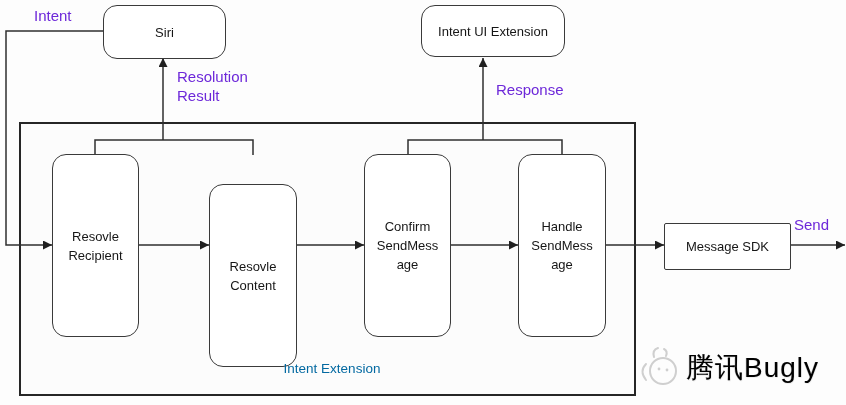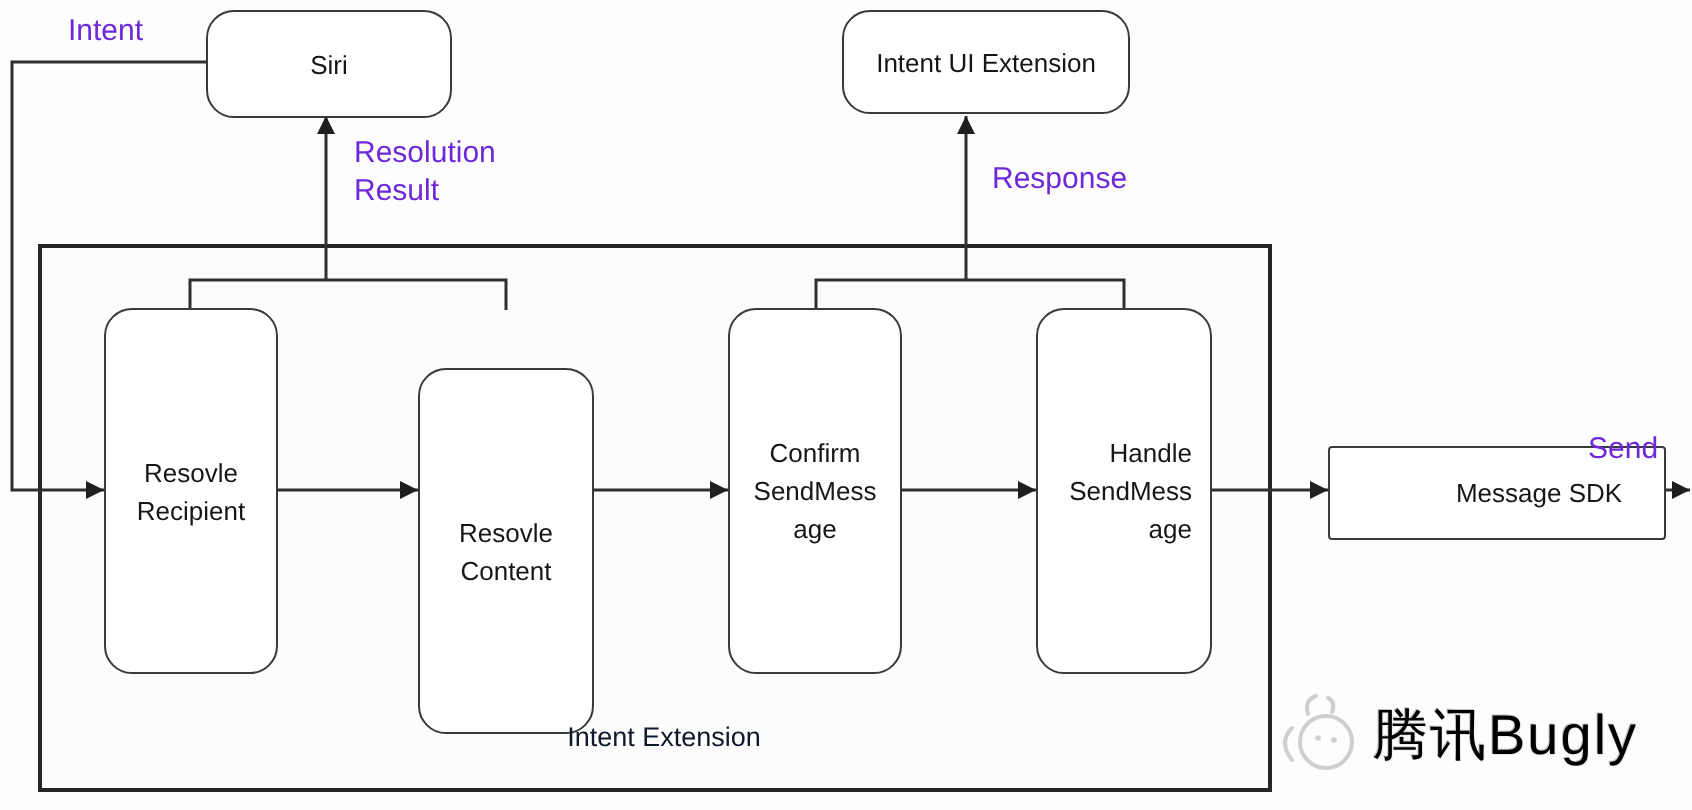--- a/index.html
+++ b/index.html
@@ -39,40 +39,40 @@
     line-height: 19px;
     color: #161616;
   }
   .rounded { border-radius: 14px; }
   .node-siri            { left: 103px; top: 5px;  width: 121px; height: 52px; }
   .node-intent-ui       { left: 421px; top: 5px;  width: 144px; height: 52px; padding: 0 10px; box-sizing: border-box; }
   .tallbox              { top: 154px; height: 183px; padding: 0 9px; box-sizing: border-box; overflow-wrap: break-word; word-break: break-word; }
   .node-resolve-recipient { left: 52px;  width: 87px; }
   .node-resolve-content   { left: 209px; width: 88px; margin-top: 30px; }
   .node-confirm-send      { left: 364px; width: 87px; }
-  .node-handle-send       { left: 518px; width: 88px; text-align: right; }
-  .node-message-sdk     { left: 664px; top: 223px; width: 125px; height: 45px; border-radius: 2px; padding-left: 42px; }
+  .node-handle-send       { left: 518px; width: 88px; }
+  .node-message-sdk     { left: 664px; top: 223px; width: 125px; height: 45px; border-radius: 2px; }
   .edge-label {
     position: absolute;
     z-index: 4;
     font-size: 15px;
     line-height: 19px;
     color: #6d28d9;
   }
   .lbl-intent            { left: 34px;  top: 6px;   width: 56px; }
   .lbl-resolution-result { left: 177px; top: 67px;  width: 102px; }
   .lbl-response          { left: 496px; top: 80px;  width: 78px; }
   .lbl-send              { left: 794px; top: 215px; width: 46px; }
   .lbl-container {
     position: absolute;
     z-index: 4;
     left: 252px; top: 361px; width: 160px;
     text-align: center;
     font-size: 13.5px;
-    color: #0f172a;
+    color: #0369a1;
   }
   .watermark {
     position: absolute;
     z-index: 5;
     left: 636px; top: 340px;
     width: 210px; height: 56px;
     display: flex;
     align-items: center;
   }
   .watermark-text {

